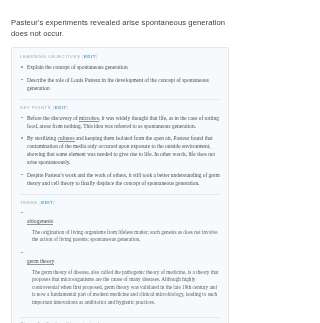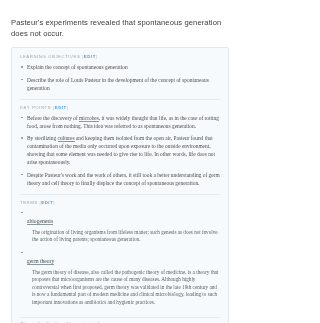--- a/index.html
+++ b/index.html
@@ -173,21 +173,21 @@
     color: #666;
     font-family: "Liberation Sans", sans-serif;
     padding: 0 0 0 2px;
   }
 </style>
 </head>
 <body>
 
 <div class="page">
 
-  <h1 class="title">Pasteur's experiments revealed that spontaneous generation does not occur.</h1>
+  <h1 class="title">Pasteur's experiments revealed arise spontaneous generation does not occur.</h1>
 
   <div class="card">
 
     <div class="section">
       <div class="sec-head">
         <span>LEARNING OBJECTIVES</span>
         <span class="brk">[</span><span class="edit-link">edit</span><span class="brk">]</span>
       </div>
       <ul class="bullets">
         <li><span>Explain the concept of spontaneous generation</span></li>

